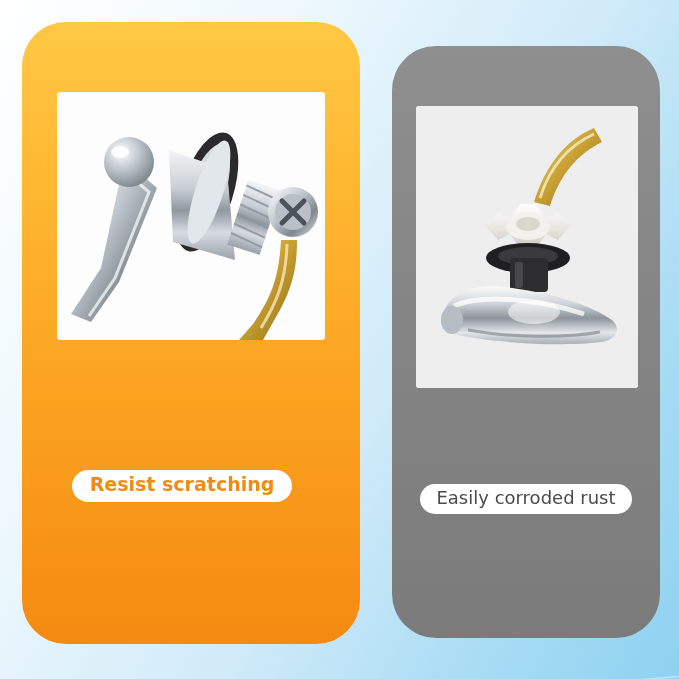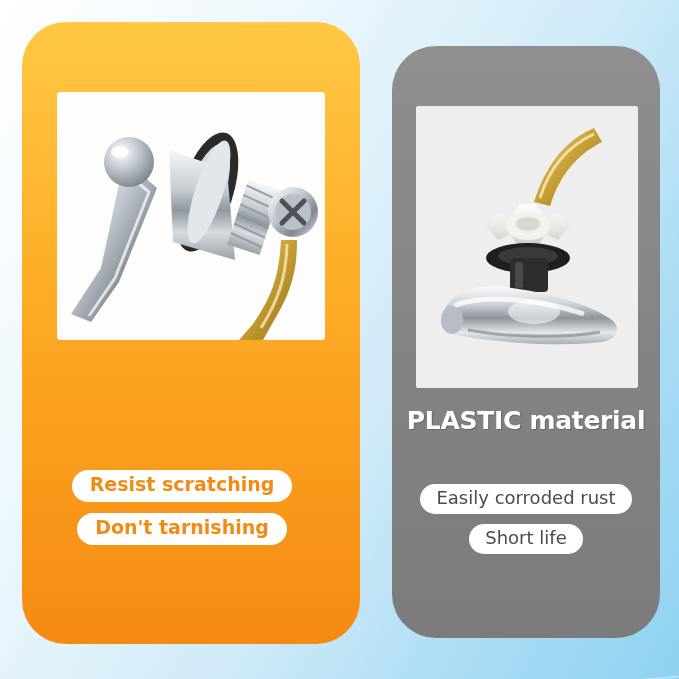--- a/index.html
+++ b/index.html
@@ -228,21 +228,20 @@
         </g>
 
         <path d="M224 148 C 222 186, 214 206, 196 232 L182 248 L206 248 L224 216 C 238 190, 240 168, 240 148 Z" fill="url(#brassG)"></path>
         <path d="M230 152 C 229 188, 220 210, 204 236" fill="none" stroke="#f7e7b4" stroke-width="3" opacity="0.8"></path>
       </svg>
     </div>
 
 
     <div class="bullets">
       <div class="bullet">Resist scratching</div>
-      <div class="bullet">Don't tarnishing</div>
     </div>
   </div>
 
   <div class="panel" id="panel-right">
 
     <div class="photo">
       <svg viewBox="0 0 222 282" preserveAspectRatio="xMidYMid slice">
         <defs>
           <linearGradient id="steelG" x1="0" y1="0" x2="0" y2="1">
             <stop offset="0%" stop-color="#fafbfc"></stop>
@@ -280,21 +279,19 @@
         <rect x="99" y="156" width="8" height="26" rx="3" fill="#56565a" opacity="0.7"></rect>
 
         <path d="M26 214 C 30 186, 58 176, 96 182 C 140 188, 176 200, 196 214 C 206 222, 200 234, 186 236 C 150 240, 110 238, 72 234 C 44 230, 22 228, 26 214 Z" fill="url(#steelG)"></path>
         <path d="M38 200 C 64 188, 120 192, 168 208" fill="none" stroke="#ffffff" stroke-width="5" opacity="0.75"></path>
         <path d="M52 224 C 96 232, 150 232, 184 226" fill="none" stroke="#6f767d" stroke-width="3" opacity="0.55"></path>
         <ellipse cx="118" cy="206" rx="26" ry="12" fill="#ffffff" opacity="0.55"></ellipse>
         <ellipse cx="36" cy="214" rx="11" ry="14" fill="#b6bdc4"></ellipse>
       </svg>
     </div>
 
-    <div class="title">PLASTIC material</div>
 
     <div class="bullets">
       <div class="bullet">Easily corroded rust</div>
-      <div class="bullet">Short life</div>
     </div>
   </div>
 
 </div>
 
 </body></html>

